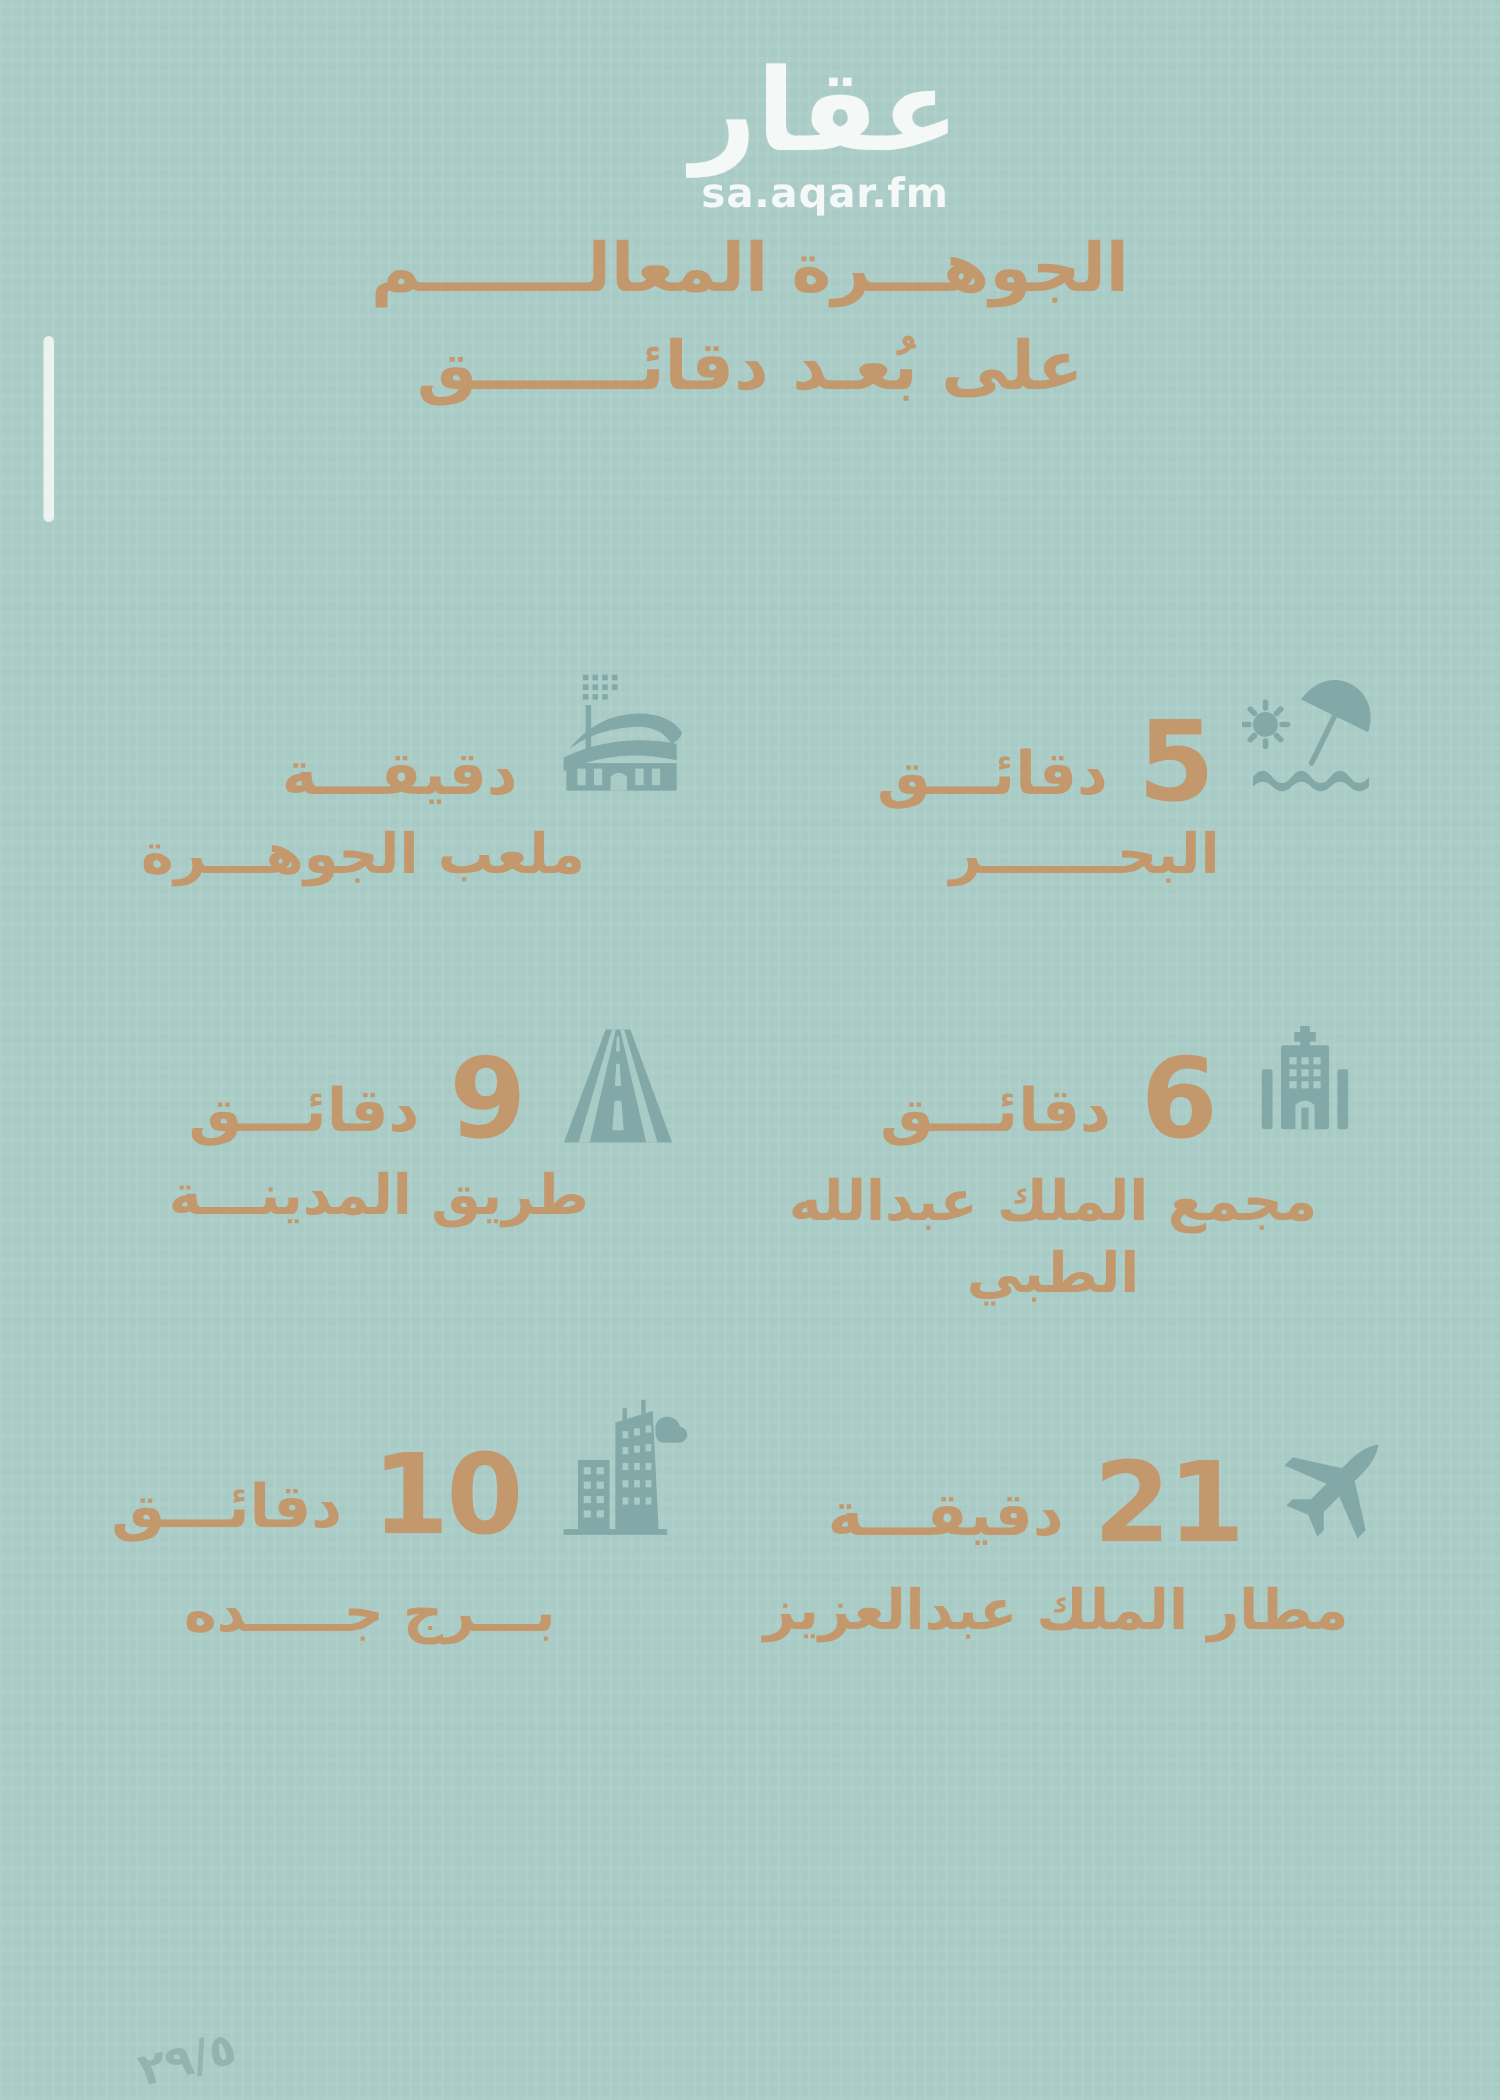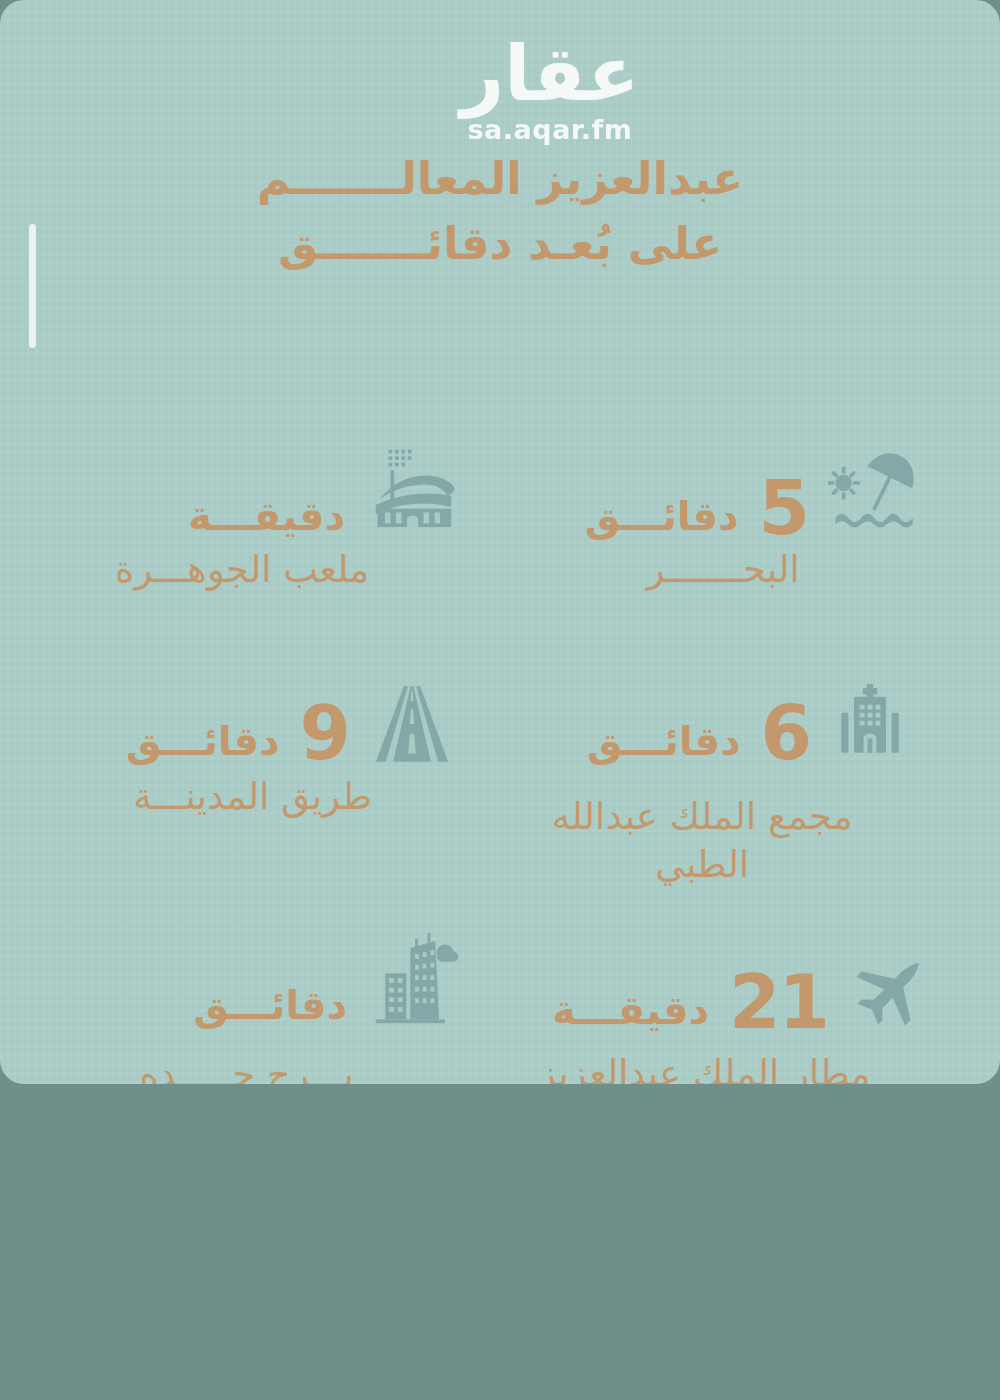--- a/index.html
+++ b/index.html
@@ -2,28 +2,27 @@
 <html lang="ar"><head>
 <meta charset="utf-8">
 <style>
   html,body{margin:0;padding:0;}
   body{
     font-family:"DejaVu Sans", sans-serif;
     background:#6f8f8b;
   }
   .page{
     position:relative;
-    width:1000px;height:1084px;
+    width:1000px;height:1400px;
     margin:0 auto;
     overflow:hidden;
     background:
       repeating-linear-gradient(90deg, rgba(255,255,255,0.05) 0 2px, rgba(255,255,255,0) 2px 7px),
       repeating-linear-gradient(0deg, rgba(255,255,255,0.04) 0 3px, rgba(255,255,255,0) 3px 9px),
       #a9cbc6;
-    border-radius: 24px;
   }
   
   .logo{
     position:absolute;top:34px;left:455px;width:190px;
     text-align:center;color:#f4f8f6;
   }
   .logo .brand{
     font-size:76px;font-weight:bold;line-height:1.05;display:block;
     letter-spacing:1px;
     text-shadow:0 0 1px rgba(255,255,255,0.4);
@@ -54,30 +53,30 @@
     white-space:nowrap;line-height:1.1;padding-bottom:4px;
   }
   .num{
     font-size:74px;font-weight:bold;color:#c2986c;line-height:0.92;
     letter-spacing:-2px;
   }
   .icon{display:block;flex:0 0 auto;margin-bottom:2px;}
   .icon svg{display:block;}
   .item-name{
     display:flex;flex-direction:column;align-items:center;
-    font-size:37px;font-weight:normal;color:#c2986c;direction:rtl;
+    font-size:37px;font-weight:bold;color:#c2986c;direction:rtl;
     white-space:nowrap;line-height:1.3;margin-top:4px;
   }
   
   .item-sea      {left:638px;top:448px;width:282px;}
   .item-sea       .item-name{margin-right:112px;}
   .item-stadium  {left:122px;top:448px;width:338px;}
   .item-stadium   .item-name{margin-right:98px;}
   .item-hospital {left:572px;top:683px;width:338px;}
-  .item-hospital  .item-name{margin-right:78px;margin-top:26px;text-align:right;}
+  .item-hospital  .item-name{margin-right:78px;margin-top:10px;text-align:right;}
   .item-road     {left:138px;top:683px;width:317px;}
   .item-road      .item-name{margin-right:88px;margin-top:6px;}
   .item-airport  {left:562px;top:948px;width:372px;}
   .item-airport   .item-name{margin-right:88px;margin-top:14px;align-items:center;}
   .item-buildings{left:128px;top:933px;width:337px;}
   .item-buildings .item-name{margin-right:100px;margin-top:20px;}
   
   .corner-mark{
     position:absolute;left:92px;top:1356px;
     font-size:30px;font-weight:bold;color:#7fa39e;opacity:0.55;
@@ -88,21 +87,21 @@
 <body>
 
 <div class="page">
 
   <div class="logo">
     <span class="brand">عقار</span>
     <span class="site">sa.aqar.fm</span>
   </div>
 
   <div class="title">
-    <div>عبدالعزيز المعالـــــــم</div>
+    <div>الجوهـــرة المعالـــــــم</div>
     <div>على بُعـد دقائـــــــق</div>
   </div>
 
   <div class="side-bar"></div>
 
   <div class="item item-sea">
     <div class="item-top">
       <span class="unit">دقائـــق</span>
       <span class="num">5</span>
       <span class="icon">
@@ -246,20 +245,21 @@
     </div>
     <div class="item-name">
       <span>مطار الملك عبدالعزيز</span>
       <span></span>
     </div>
   </div>
 
   <div class="item item-buildings">
     <div class="item-top">
       <span class="unit">دقائـــق</span>
+      <span class="num">10</span>
       <span class="icon">
         <svg width="98" height="96" viewBox="0 0 100 100">
           <g fill="#82a9a8">
             <rect x="8" y="90" width="72" height="4"></rect>
             <rect x="18" y="42" width="22" height="48"></rect>
             <g fill="#a9cbc6">
               <rect x="22" y="47" width="5" height="5"></rect>
                 <rect x="31" y="47" width="5" height="5"></rect>
               <rect x="22" y="57" width="5" height="5"></rect>
                 <rect x="31" y="57" width="5" height="5"></rect>

